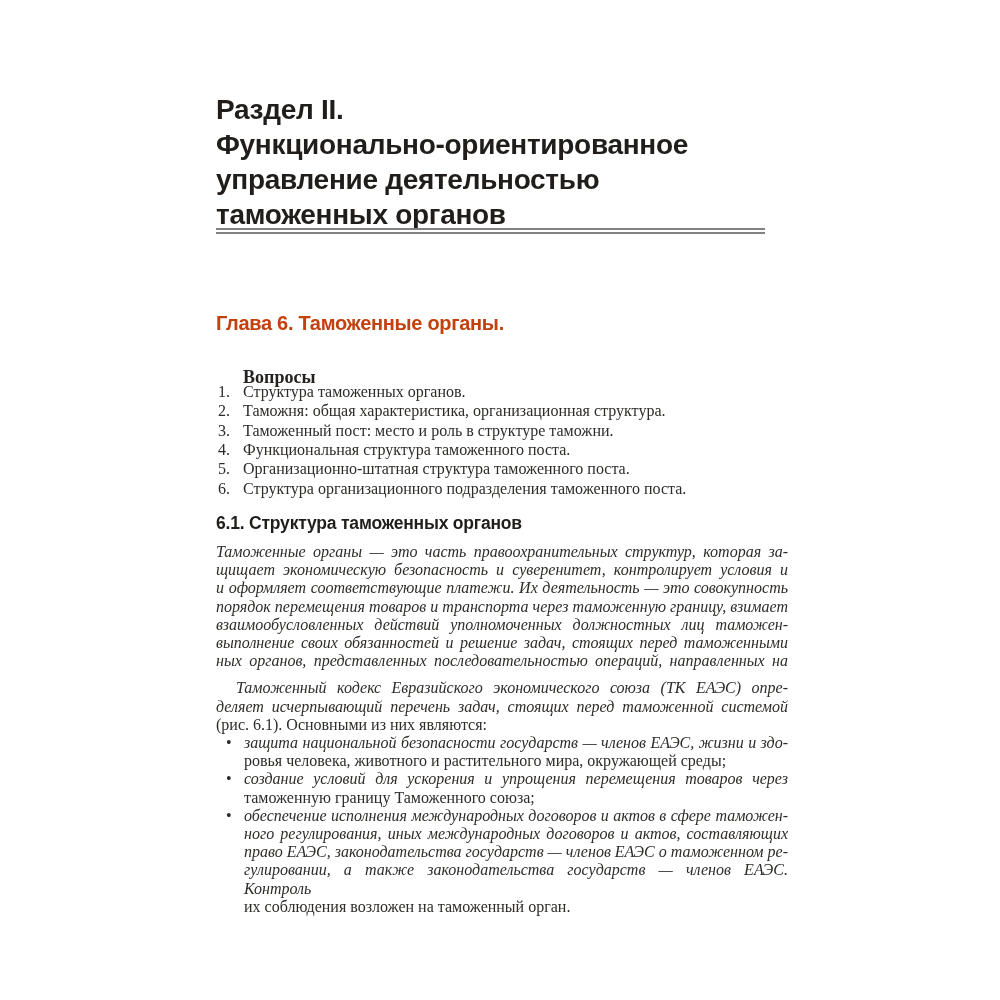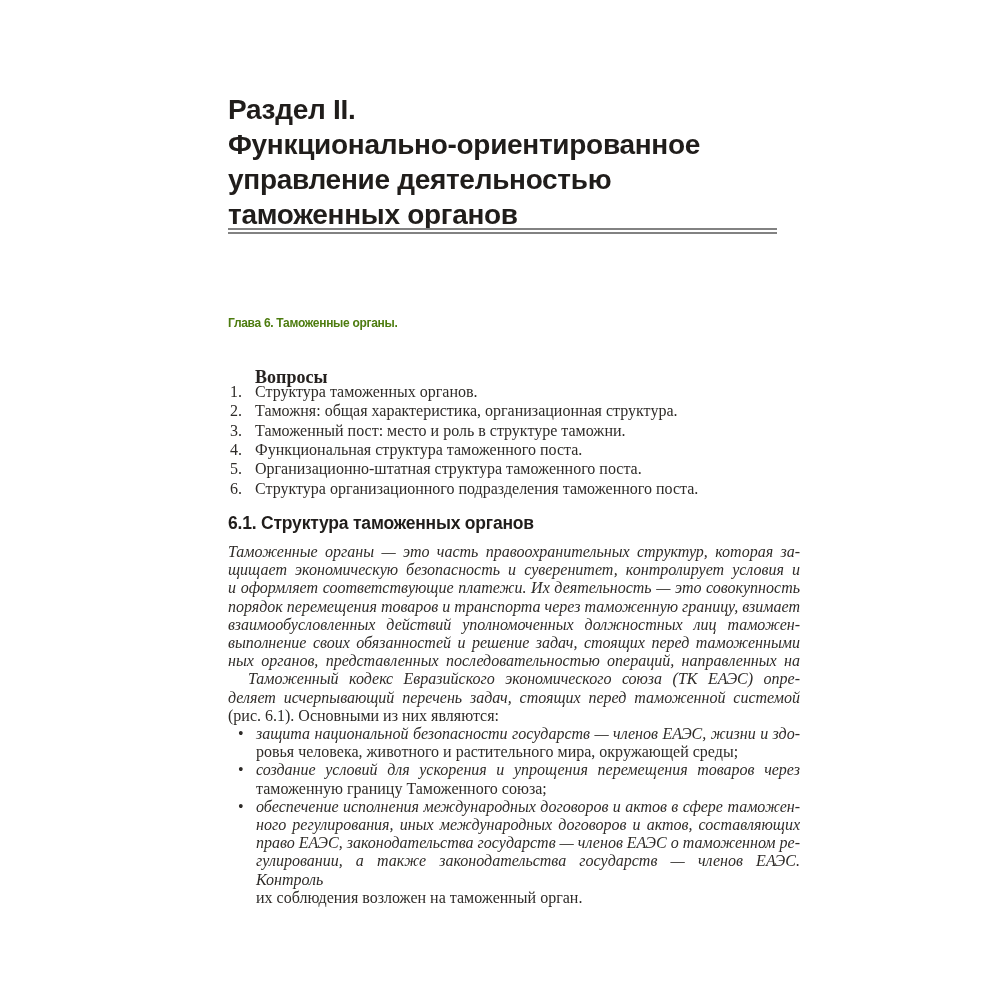--- a/index.html
+++ b/index.html
@@ -1,40 +1,40 @@
 <!DOCTYPE html>
 <html><head>
 <meta charset="utf-8">
 <style>
   html,body{margin:0;padding:0;}
   body{
     width:1000px;height:1000px;background:#ffffff;position:relative;
     font-family:"Liberation Serif", serif;overflow:hidden;
   }
   .content{
-    position:absolute;left:228px;top:0;width:572px;height:1000px;
+    position:absolute;left:216px;top:0;width:572px;height:1000px;
     color:#2e2b28;
   }
   
   .section-title{
     position:absolute;top:92px;left:0;width:572px;
     font-family:"Liberation Sans", sans-serif;font-weight:bold;
     font-size:28px;line-height:35px;color:#201d1b;letter-spacing:-0.3px;
   }
   .section-title .tline{white-space:nowrap;}
   
   .double-rule{
     position:absolute;top:228px;left:0;width:549px;height:2px;
     border-top:2px solid #828282;border-bottom:2px solid #828282;
   }
   
   .chapter-title{
     position:absolute;top:311px;left:0;
     font-family:"Liberation Sans", sans-serif;font-weight:bold;
-    font-size:12px;line-height:25px;color:#4d7c0f;letter-spacing:-0.3px;
+    font-size:20px;line-height:25px;color:#c2410c;letter-spacing:-0.3px;
   }
   .chapter-title .tline{white-space:nowrap;}
   
   .questions-heading{
     position:absolute;top:368px;left:27px;
     font-weight:bold;font-size:18px;line-height:19px;color:#262220;
   }
   .questions-list{
     position:absolute;top:382px;left:0;width:572px;
     font-size:16px;line-height:19.35px;
@@ -48,21 +48,21 @@
     font-size:17.5px;line-height:20px;color:#201d1b;letter-spacing:-0.2px;
   }
   
   .body-text{
     position:absolute;top:543px;left:0;width:572px;
     font-size:16px;line-height:18.2px;color:#2e2b28;
   }
   .tline{min-height:18.2px;}
   .section-title .tline,.chapter-title .tline{min-height:0;}
   .just{text-align:justify;text-align-last:justify;font-style:italic;}
-  .indent-first{text-indent:20px;}
+  .indent-first{text-indent:20px;margin-top:9px;}
   .b-item{position:relative;padding-left:28px;}
   .b-marker{position:absolute;left:10px;top:0;}
 </style>
 </head>
 <body>
 
 <div class="content">
 
   <div class="section-title">
       <div class="tline">Раздел II.</div>

